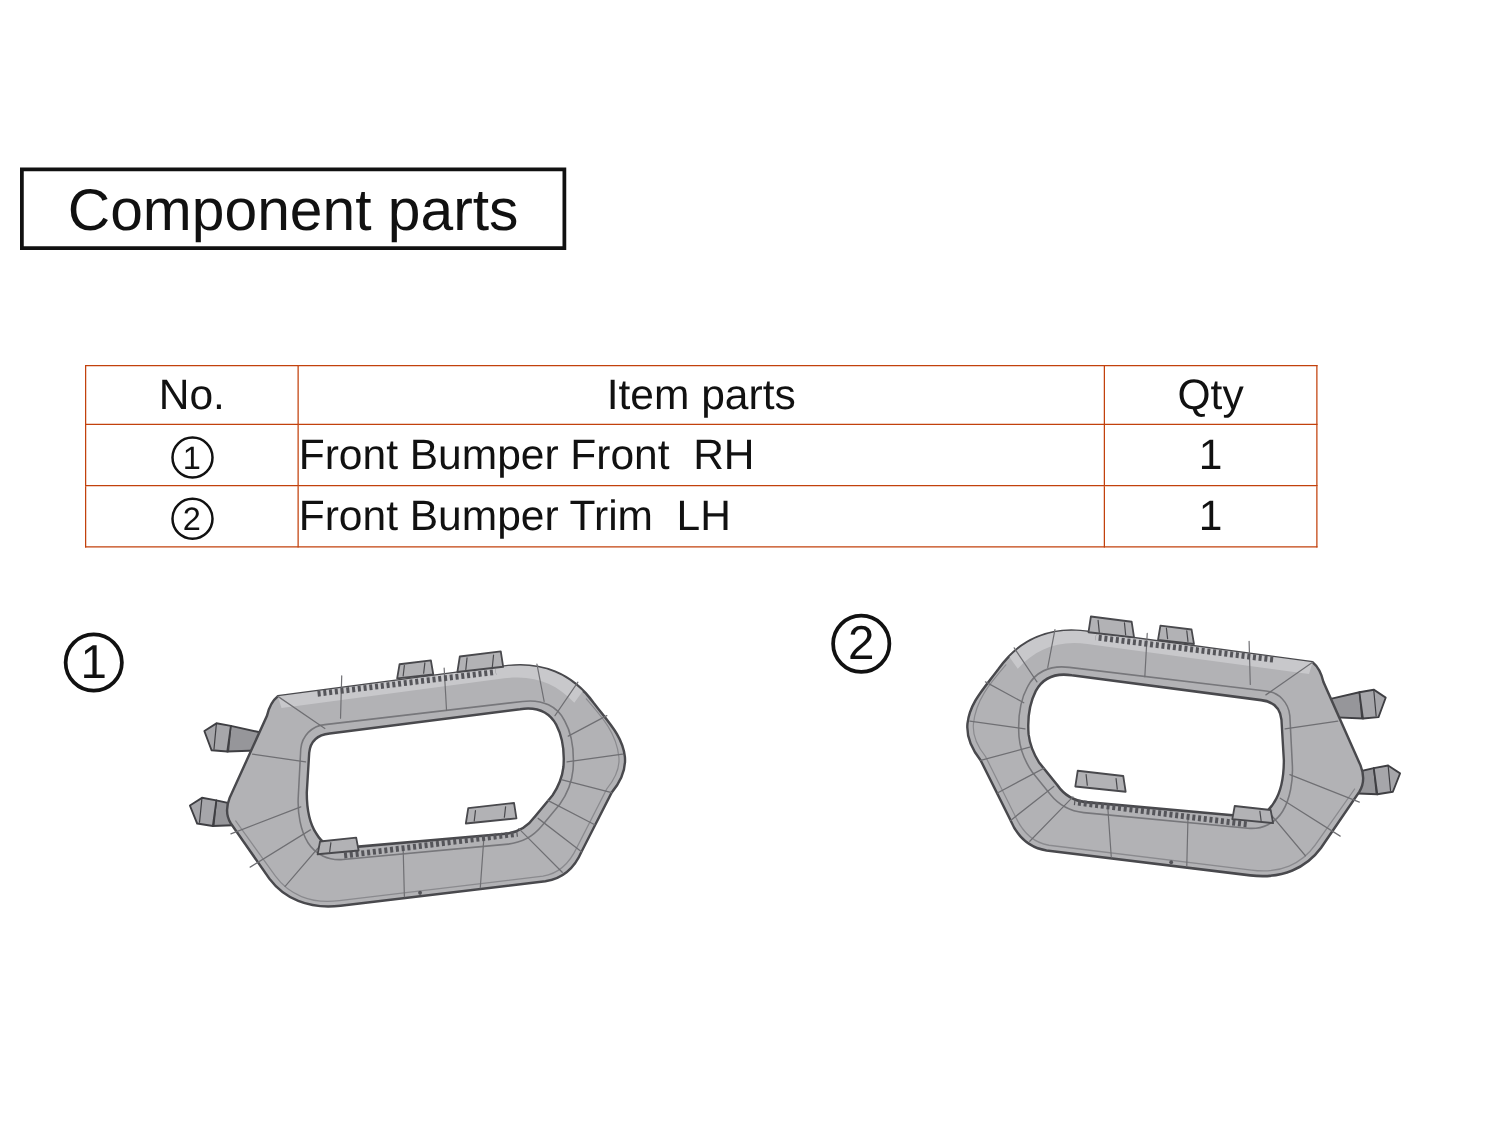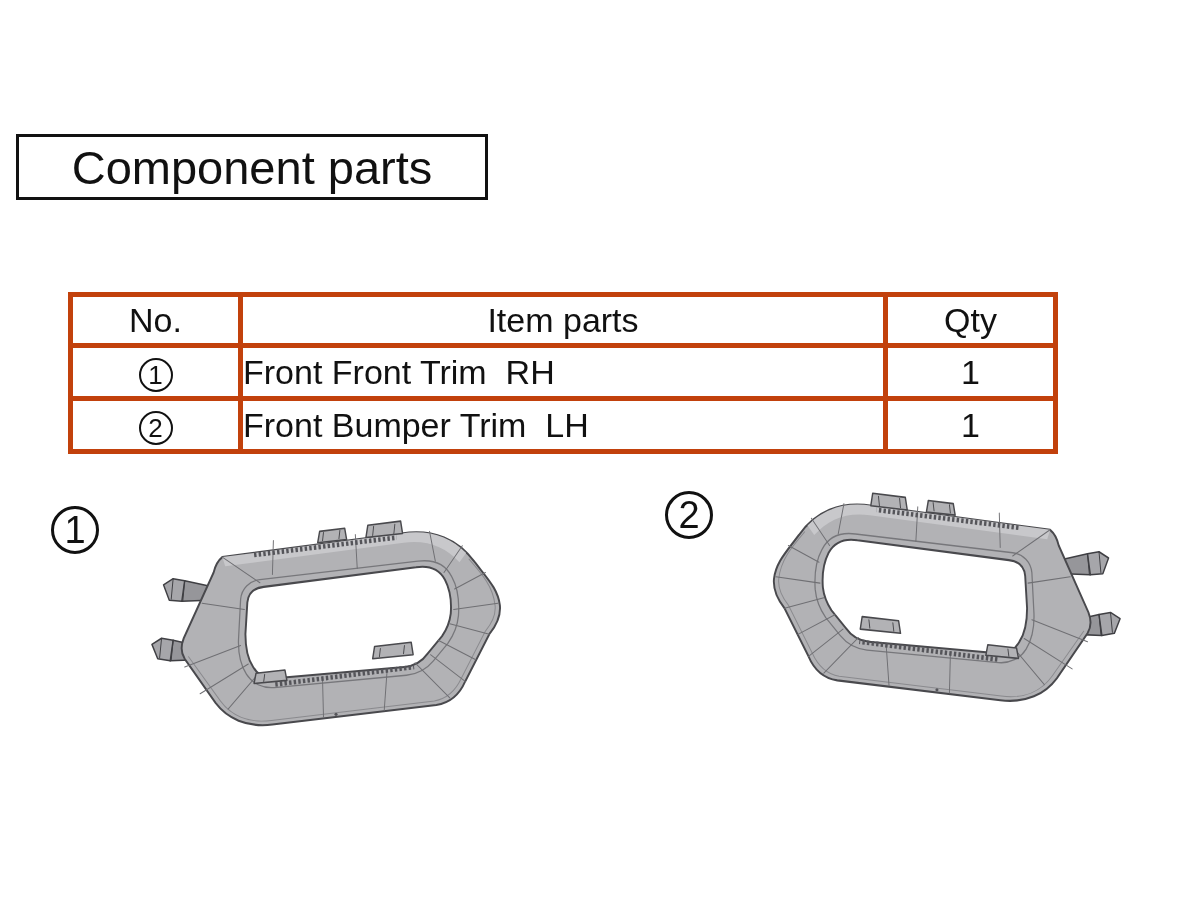--- a/index.html
+++ b/index.html
@@ -1,33 +1,33 @@
 <!DOCTYPE html>
 <html><head>
 <meta charset="utf-8">
 <style>
   html,body{margin:0;padding:0;background:#ffffff;}
   body{font-family:"Liberation Sans","DejaVu Sans",sans-serif;color:#111;}
   .page{position:relative;width:1200px;height:900px;background:#fff;overflow:hidden;}
 
   
   .title-box{
-    position:absolute;left:16px;top:134px;width:472px;height:66px;
+    position:absolute;left:16px;top:134px;width:437px;height:66px;
     border:3px solid #111;box-sizing:border-box;
     display:flex;align-items:center;justify-content:center;
   }
   .title-box span{font-size:47px;letter-spacing:0px;white-space:nowrap;}
 
   
   table.parts{
     position:absolute;left:68px;top:292px;width:985px;
     border-collapse:collapse;table-layout:fixed;
   }
   table.parts th,table.parts td{
-    border:5px solid #c2410c;font-size:34px;font-weight:400;
+    border:1px solid #c2410c;font-size:34px;font-weight:400;
     padding:0;overflow:hidden;
   }
   table.parts th{height:46px;text-align:center;}
   table.parts td{height:48px;}
   td.c,th.c{text-align:center;}
   td.item{text-align:left;padding-left:8px;white-space:pre-wrap;}
 
   .circ{
     display:inline-flex;width:34px;height:34px;border:2px solid #111;
     border-radius:50%;align-items:center;justify-content:center;
@@ -69,21 +69,21 @@
         <th class="c">Qty</th>
       </tr>
     </thead>
     <tbody>
       <tr>
         <td class="c">
           <span class="circ">
               <span>1</span>
             </span>
         </td>
-        <td class="item">Front Front Trim  RH</td>
+        <td class="item">Front Bumper Front  RH</td>
         <td class="c">1</td>
       </tr>
       <tr>
         <td class="c">
           <span class="circ">
               <span>2</span>
             </span>
         </td>
         <td class="item">Front Bumper Trim  LH</td>
         <td class="c">1</td>

